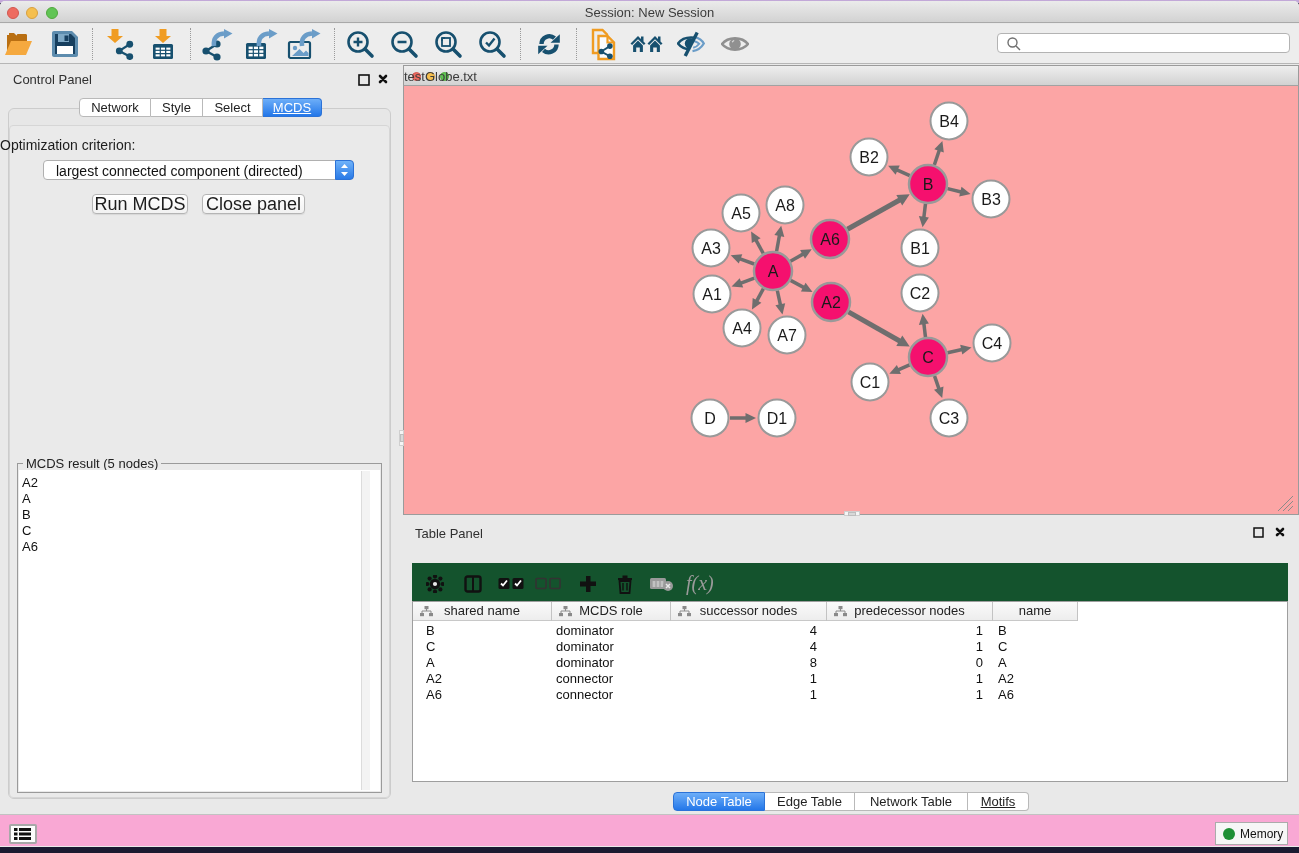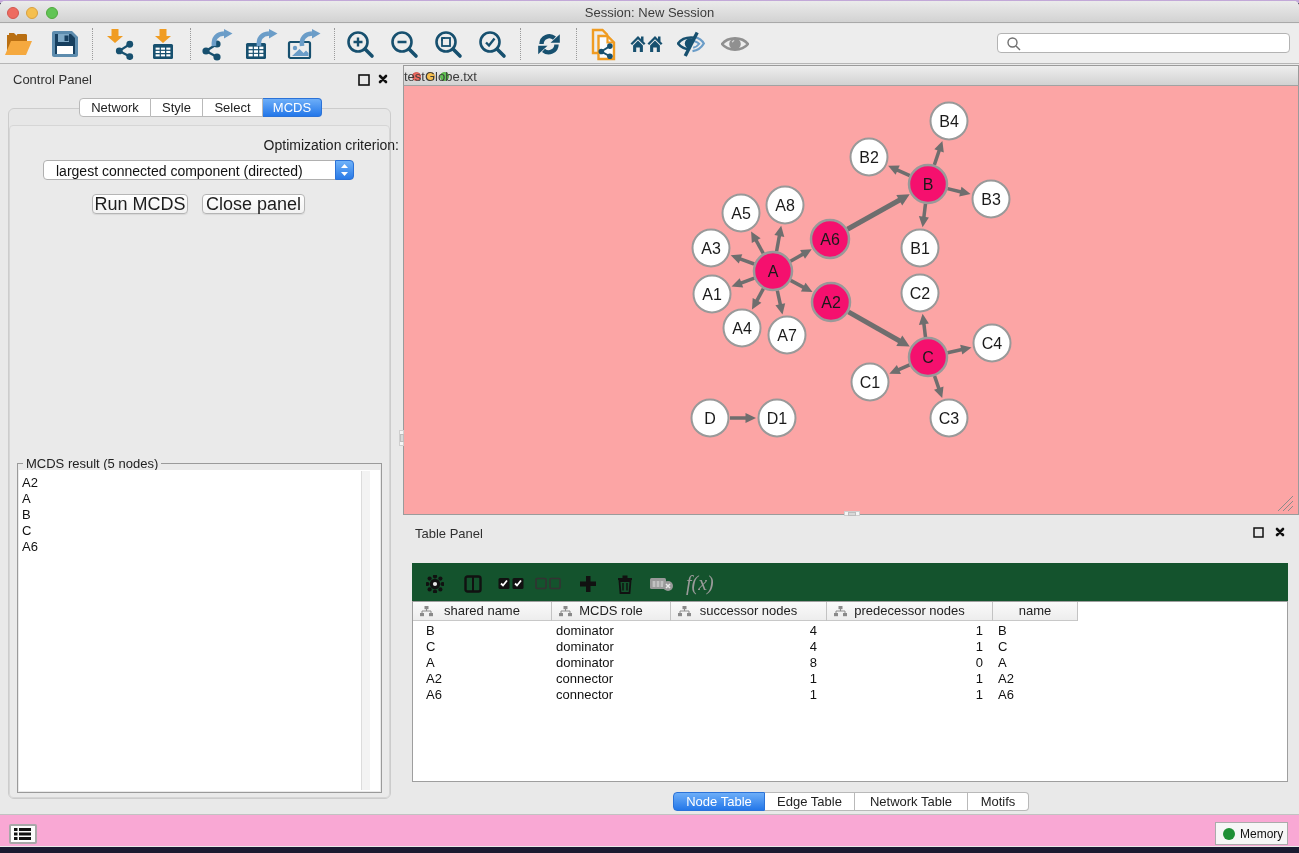--- a/index.html
+++ b/index.html
@@ -14,23 +14,23 @@
 #toolbar { left:0; top:23px; width:1299px; height:40px; background:#ededed; border-bottom:1px solid #b6b6b6; }
 .sep { position:absolute; top:4px; height:32px; width:0; border-left:1px dotted #9a9a9a; }
 #searchbox { left:997px; top:9px; width:293px; height:20px; background:#fff; border:1px solid #b3b3b3; border-radius:4px; }
 
 #cp-title { left:13px; top:71px; font-size:13px; color:#303030; }
 #cp-box { left:8px; top:107px; width:383px; height:691px; background:#e7e7e7; border:1px solid #cccccc; border-radius:6px; }
 #cp-inner { left:9px; top:124px; width:381px; height:673px; background:#eaeaea; border:1px solid #d6d6d6; border-radius:4px; }
 .tabbar { position:absolute; display:flex; height:14px; }
 .tab { height:19px; line-height:18px; font-size:13px; color:#222; background:#ffffff; border:1px solid #b9b9b9; border-left:none; padding:0 14px; text-align:center; }
 .tab.first { border-left:1px solid #b9b9b9; border-radius:4px 0 0 4px; }
-.tab.last { border-radius:0 4px 4px 0; }
+.tab.last { border-radius:0 4px 4px 0;text-decoration:underline; }
 .tab.sel { background:linear-gradient(#6daef8,#2377e9); color:#fff; border-color:#2b72d7; }
-#optlabel { left:0; top:136px; width:399px; text-align:right; font-size:14px; color:#1d1d1d; }
+#optlabel { left:0; top:136px; width:399px; text-align:left; font-size:14px; color:#1d1d1d; }
 #dropdown { left:43px; top:159px; width:311px; height:20px; background:#fff; border:1px solid #b0b0b0; border-radius:4px; }
 #dropdown .txt { position:absolute; left:12px; top:2px; font-size:14px; color:#111; }
 #dd-step { position:absolute; right:-1px; top:-1px; width:19px; height:20px; background:linear-gradient(#6fb2f9,#2a7ae6); border-radius:0 4px 4px 0; border:1px solid #2b72d7; }
 .btn { position:absolute; height:20px; background:linear-gradient(#ffffff,#f2f2f2); border:1px solid #b5b5b5; border-radius:4px; font-size:18px; color:#1d1d1d; text-align:center; line-height:18px; box-shadow:0 1px 1px rgba(0,0,0,0.08); }
 #grp { left:17px; top:462px; width:365px; height:330px; border:1px solid #9a9a9a; }
 #grp-label { left:23px; top:455px; font-size:13px; color:#222; background:#eaeaea; padding:0 3px; }
 #listbox { left:19px; top:469px; width:361px; height:321px; background:#fff; }
 #listbox .item { position:absolute; left:3px; font-size:13px; color:#111; }
 #list-sb { left:361px; top:470px; width:9px; height:319px; background:#f3f3f3; border-left:1px solid #dcdcdc; }
 

